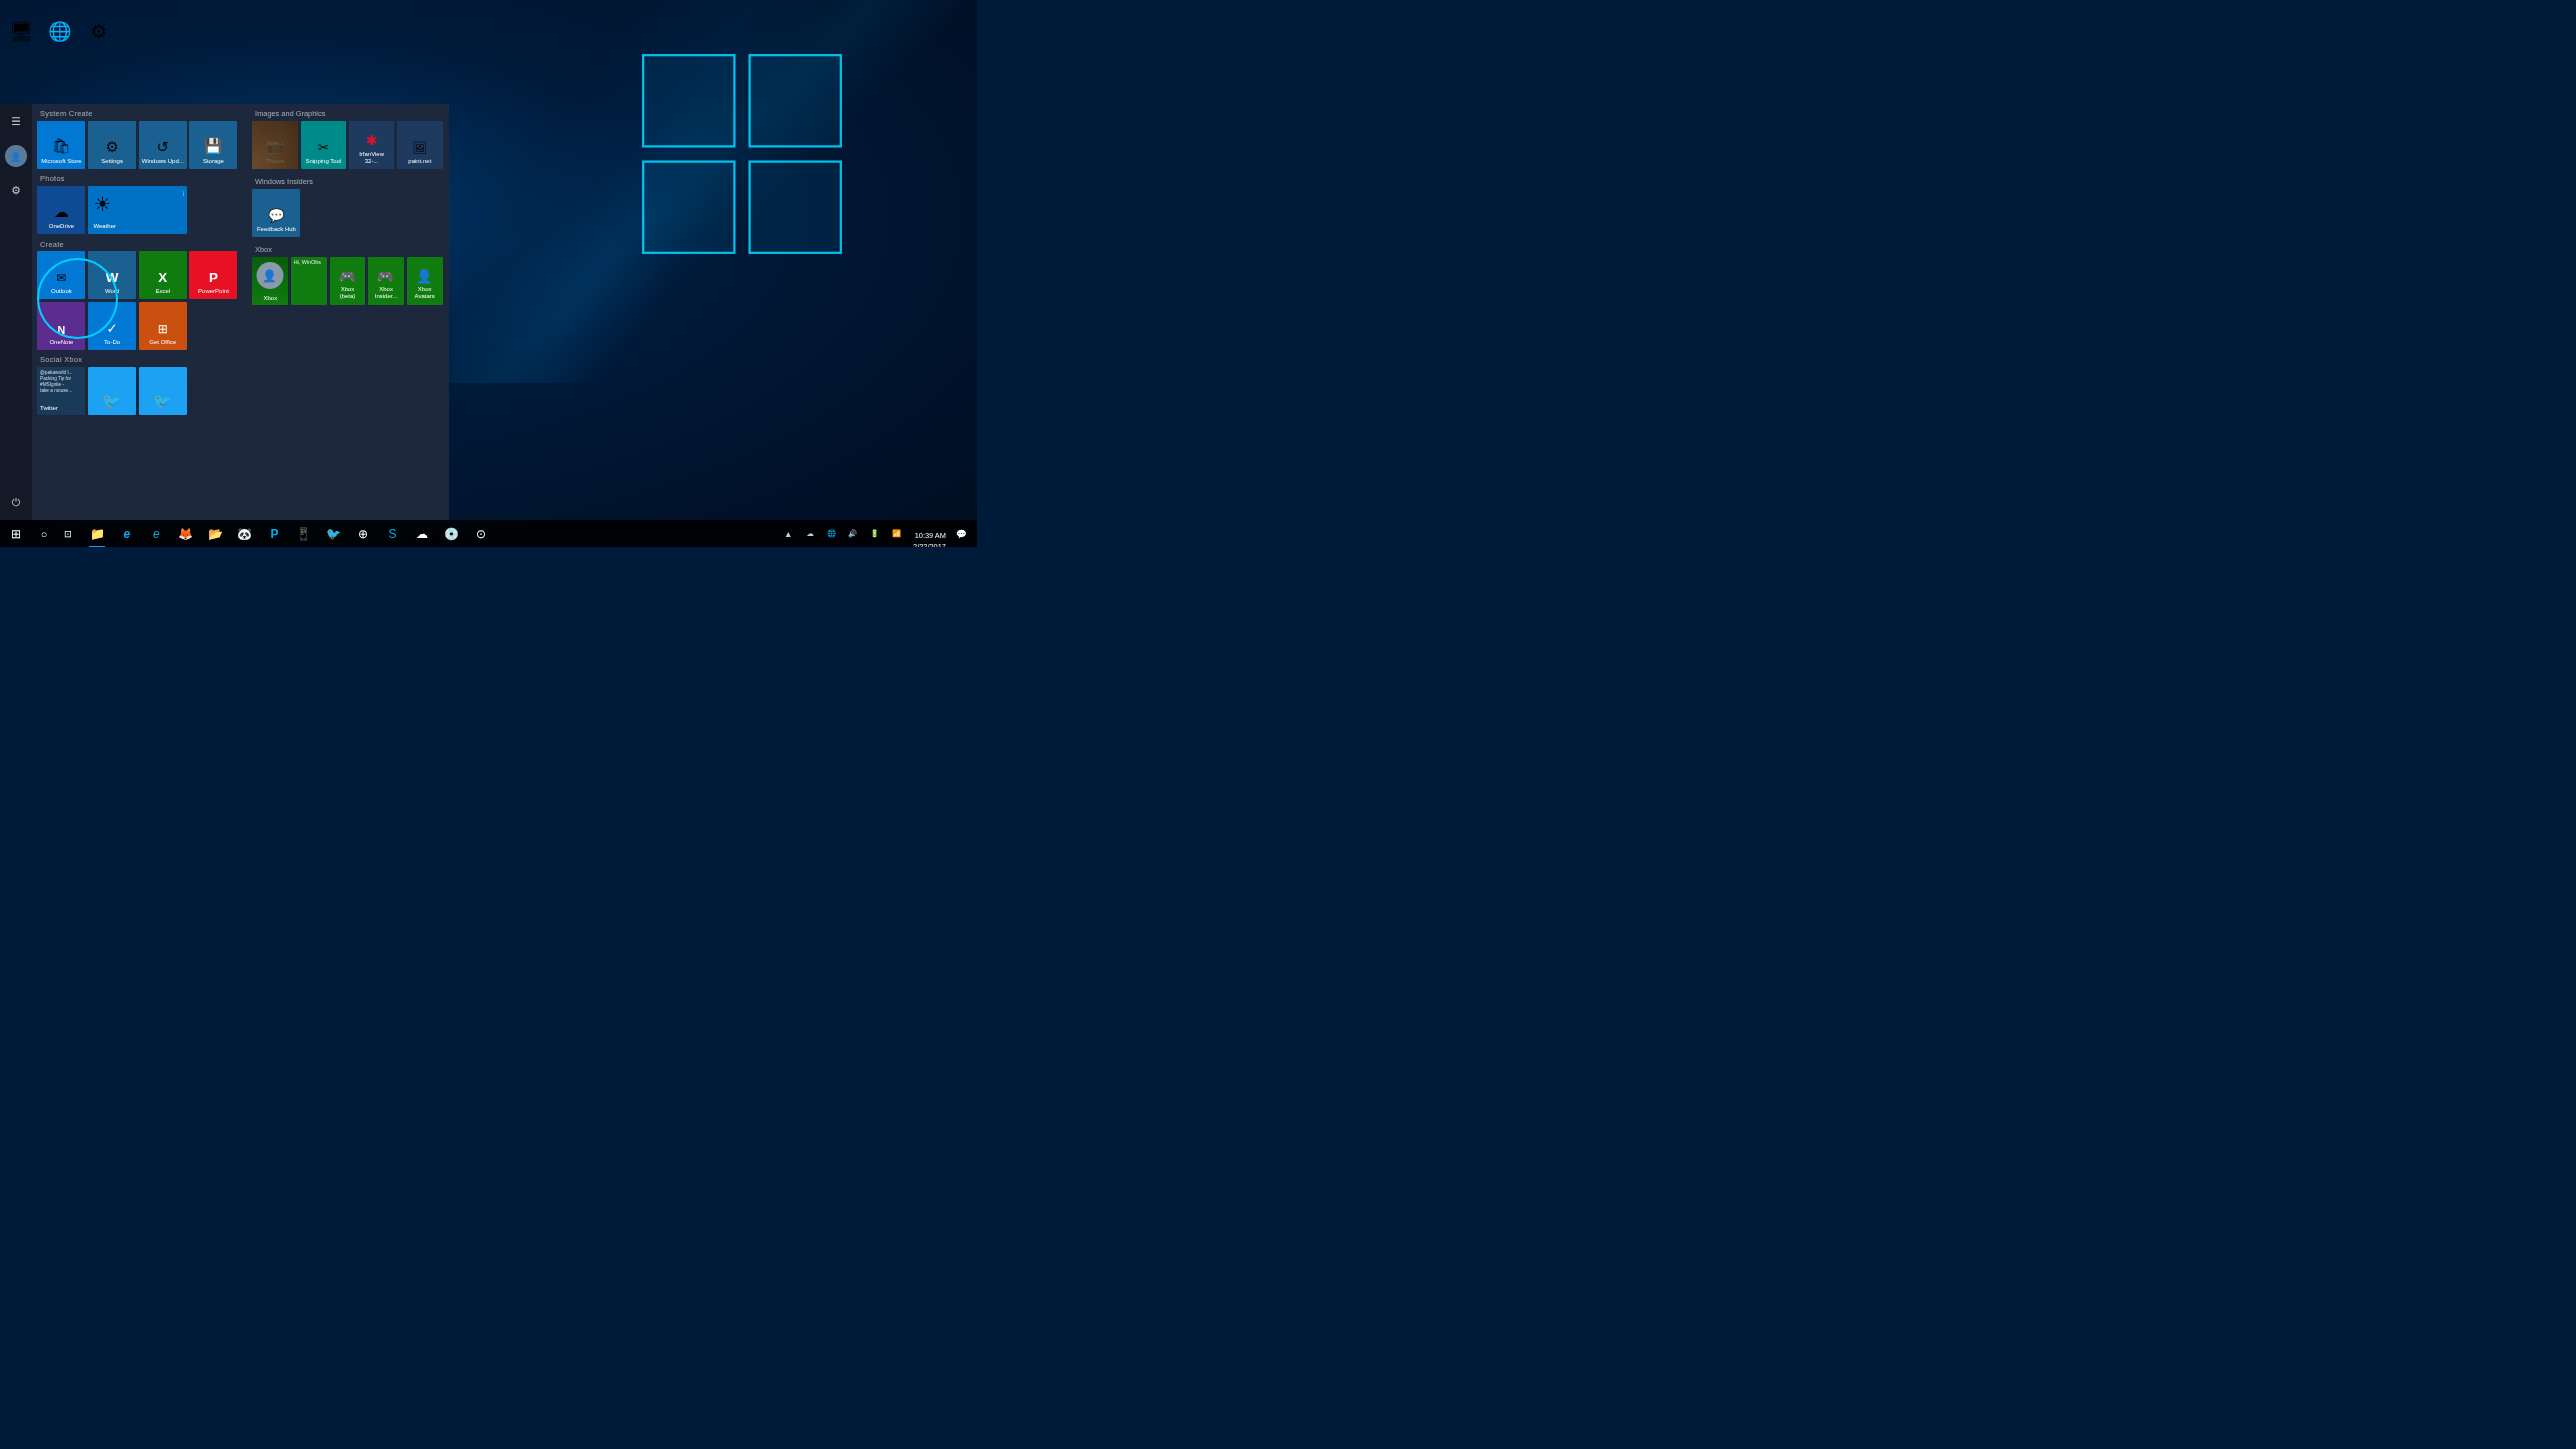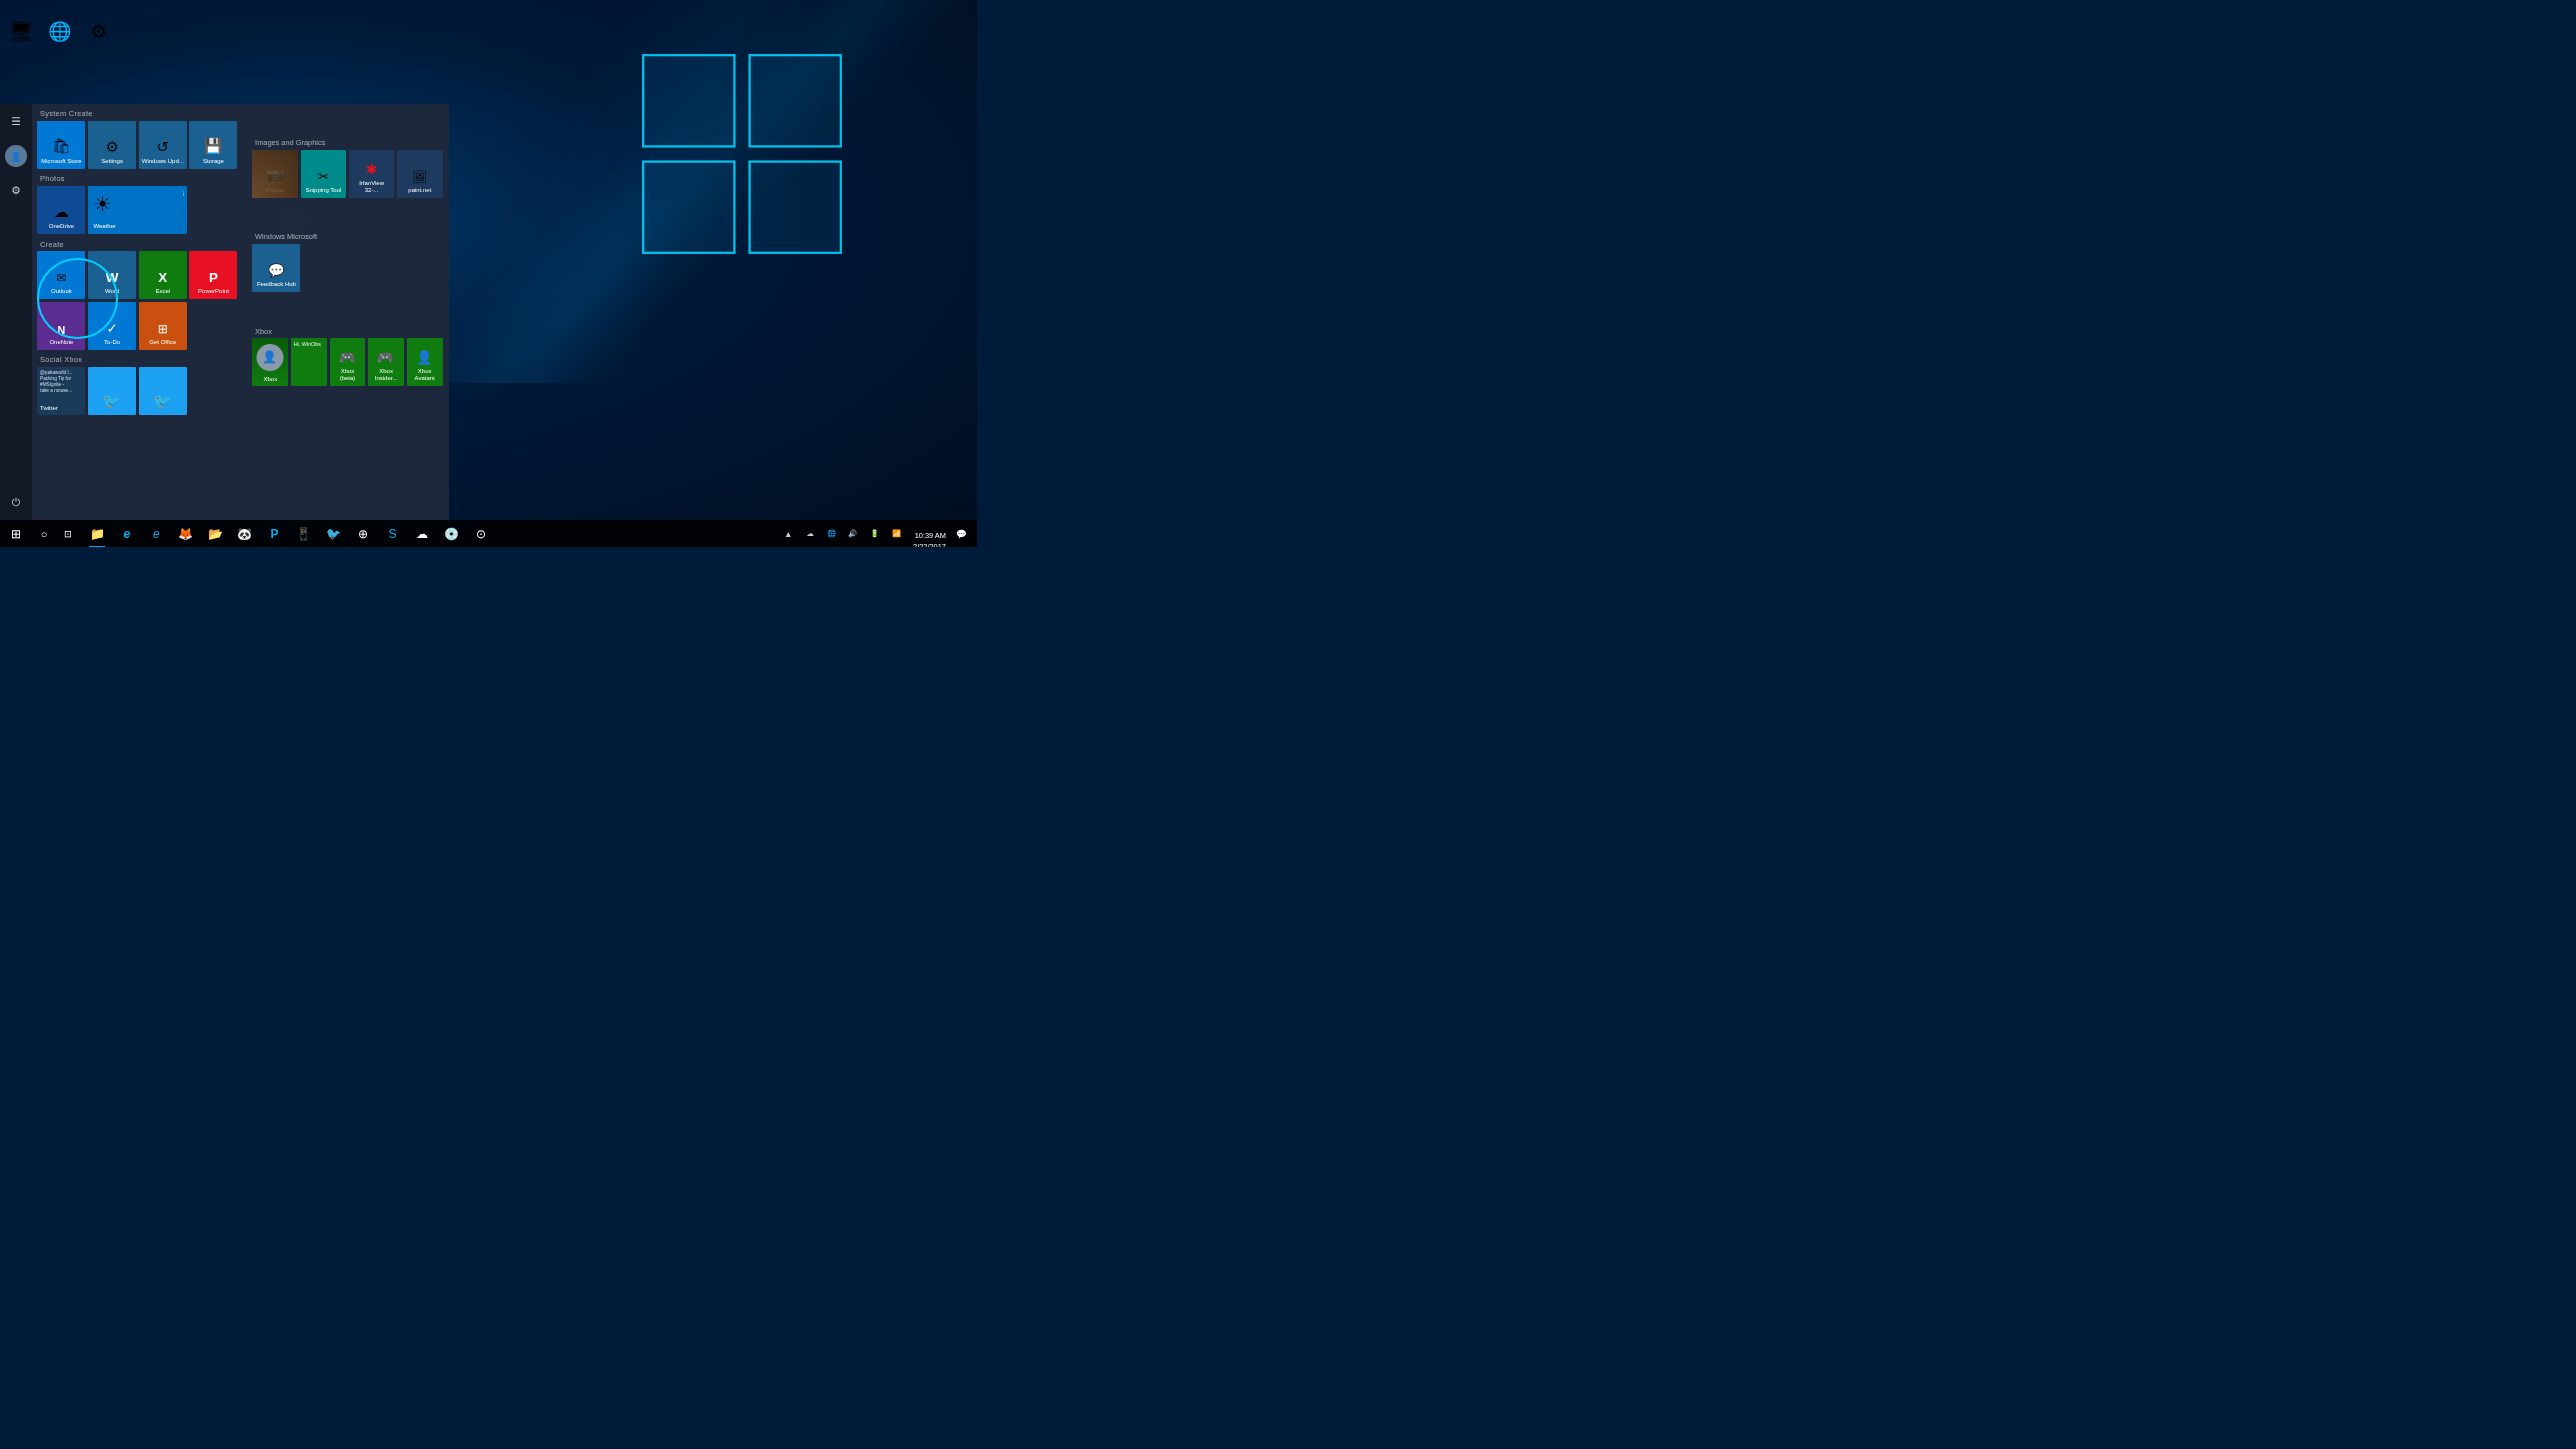--- a/index.html
+++ b/index.html
@@ -184,21 +184,20 @@
       overflow-y: auto;
       padding: 0 5.4px;
     }
     .start-tiles::-webkit-scrollbar { width: 2.7px; }
     .start-tiles::-webkit-scrollbar-thumb { background: rgba(255,255,255,0.2); }
 
     .tiles-section-label {
       color: rgba(255,255,255,0.6);
       font-size: 7.4px;
       padding: 5.4px 2.7px 2.7px;
-      margin-top: 29px;
     }
     .tiles-row {
       display: flex;
       gap: 2.7px;
       margin-bottom: 2.7px;
     }
 
     
     .ms-store-highlight {
       position: absolute;
@@ -513,21 +512,21 @@
         <div class="start-app-tile tile-sm tile-dark">
           <div class="tile-icon" style="color:#e81123;font-size:13.4px;">✱</div>
           <div class="tile-label">IrfanView 32-...</div>
         </div>
         <div class="start-app-tile tile-sm tile-dark">
           <div class="tile-icon" style="font-size:12px;">🖼</div>
           <div class="tile-label">paint.net</div>
         </div>
       </div>
 
-      <div class="tiles-section-label">Windows Microsoft</div>
+      <div class="tiles-section-label">Windows Insiders</div>
       <div class="tiles-row">
         <div class="start-app-tile tile-sm tile-dark-blue">
           <div class="tile-icon" style="font-size:13.4px;">💬</div>
           <div class="tile-label">Feedback Hub</div>
         </div>
       </div>
 
       <div class="tiles-section-label">Xbox</div>
       <div class="tiles-row">
         <div class="start-app-tile tile-sm tile-green" style="position:relative;">

